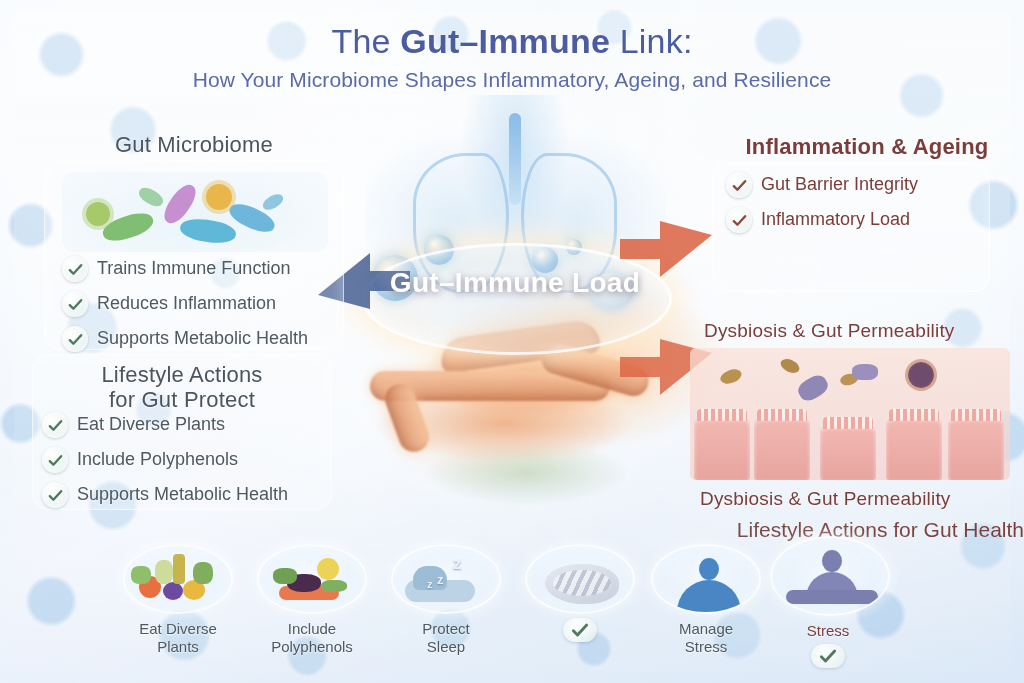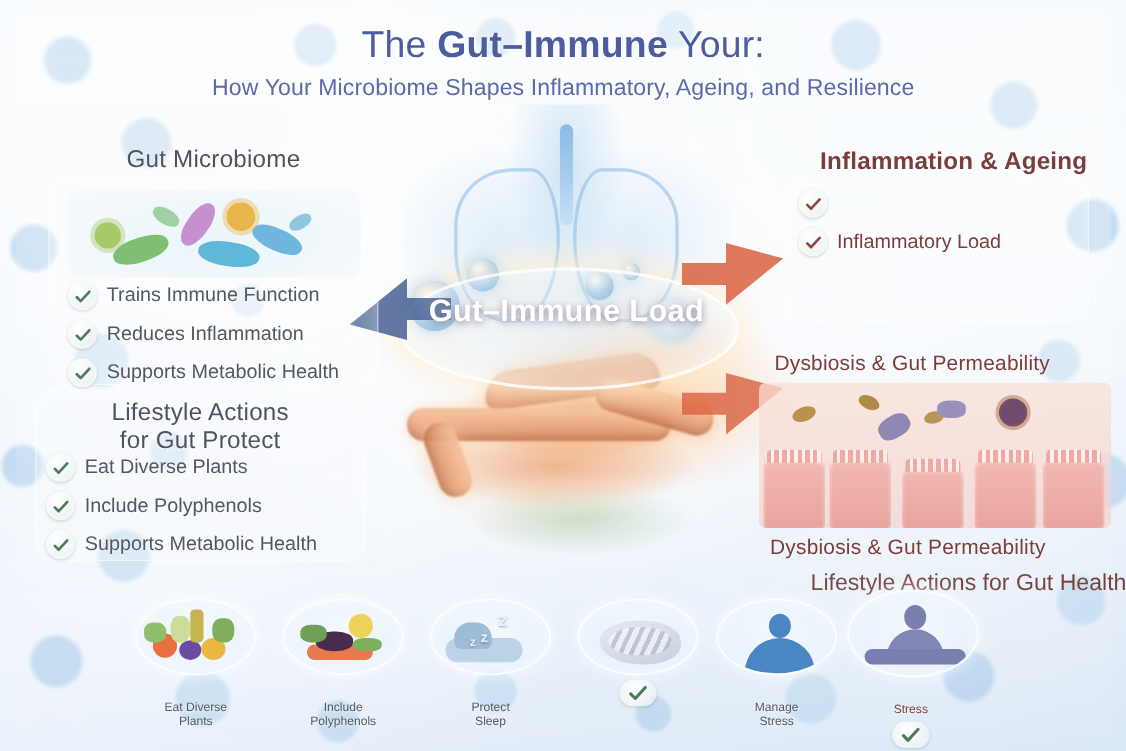--- a/index.html
+++ b/index.html
@@ -189,21 +189,21 @@
   .strip-item { position:absolute; width:116px; text-align:center; }
   .icon-oval {
     width:110px; height:70px; margin:0 auto;
     border-radius:50%;
     border:2px solid rgba(255,255,255,.8);
     box-shadow: 0 0 14px rgba(255,255,255,.7), inset 0 0 16px rgba(255,255,255,.55);
     background: radial-gradient(ellipse at 50% 45%, rgba(244,250,255,.85), rgba(220,235,250,.45));
     position:relative; overflow:hidden;
   }
   .strip-label {
-    margin-top:23px; font-size:11px; color:#4f5961; line-height:1.2;
+    margin-top:6px; font-size:15px; color:#4f5961; line-height:1.2;
     text-shadow:0 1px 2px rgba(255,255,255,.85);
   }
   .strip-label.warm { color:#7b3d3a; }
   .mini-check {
     width:34px; height:24px; margin:4px auto 0; border-radius:12px;
     background: radial-gradient(circle at 40% 35%, rgba(255,255,255,.95), rgba(230,240,238,.75));
     box-shadow:0 1px 3px rgba(90,110,120,.28);
     display:flex; align-items:center; justify-content:center;
   }
   .mini-check svg { width:20px; height:20px; }
@@ -279,21 +279,21 @@
       </div>
     <div class="microbe" style="left:30px;top:22px;width:22px;height:13px;background:#b9924f;transform:rotate(-20deg);"></div>
     <div class="microbe" style="left:90px;top:12px;width:20px;height:12px;background:#b08a4a;transform:rotate(25deg);"></div>
     <div class="microbe" style="left:150px;top:26px;width:18px;height:11px;background:#bb9455;transform:rotate(-12deg);"></div>
     <div class="microbe" style="left:108px;top:30px;width:30px;height:20px;background:#8f88b5;border-radius:40%;transform:rotate(-30deg);"></div>
     <div class="microbe" style="left:162px;top:16px;width:26px;height:16px;background:#9a8fbd;border-radius:40%;"></div>
     <div class="microbe" style="left:218px;top:14px;width:26px;height:26px;background:radial-gradient(circle,#6f4b6e 55%,#a7623d 100%);box-shadow:0 0 0 3px rgba(167,98,61,.45);"></div>
   </div>
 
   <div class="title">
-    <span>The </span><b>Gut–Immune</b><span> Your:</span>
+    <span>The </span><b>Gut–Immune</b><span> Link:</span>
   </div>
   <div class="subtitle">How Your Microbiome Shapes Inflammatory, Ageing, and Resilience</div>
 
   <div class="panel" style="left:44px;top:160px;width:300px;height:190px;"></div>
   <div class="panel-title" style="position:absolute;left:44px;top:132px;width:300px;">Gut Microbiome</div>
 
   <div class="art-window microbiome-art" style="left:62px;top:172px;width:266px;height:80px;">
     <div class="germ" style="left:40px;top:44px;width:52px;height:22px;background:#7fbe73;transform:rotate(-18deg);"></div>
     <div class="germ" style="left:96px;top:22px;width:44px;height:20px;background:#c58fd0;transform:rotate(-55deg);"></div>
     <div class="germ" style="left:118px;top:48px;width:56px;height:22px;background:#5fb8d8;transform:rotate(8deg);"></div>
@@ -367,20 +367,21 @@
   <div class="panel" style="left:712px;top:162px;width:278px;height:130px;"></div>
   <div class="panel-title warm" style="position:absolute;left:716px;top:134px;width:302px;font-weight:600;">Inflammation &amp; Ageing</div>
 
   <ul class="bullets" style="position:absolute;left:726px;top:172px;width:256px;">
     <li class="bullet">
       <span class="check">
         <svg viewBox="0 0 24 24">
             <path d="M4 13l5 5L20 6" fill="none" stroke="#8c4a3f" stroke-width="3.4" stroke-linecap="round" stroke-linejoin="round"></path>
           </svg>
       </span>
+      <span class="bullet-text warm">Gut Barrier Integrity</span>
     </li>
     <li class="bullet">
       <span class="check">
         <svg viewBox="0 0 24 24">
             <path d="M4 13l5 5L20 6" fill="none" stroke="#8c4a3f" stroke-width="3.4" stroke-linecap="round" stroke-linejoin="round"></path>
           </svg>
       </span>
       <span class="bullet-text warm">Inflammatory Load</span>
     </li>
   </ul>

